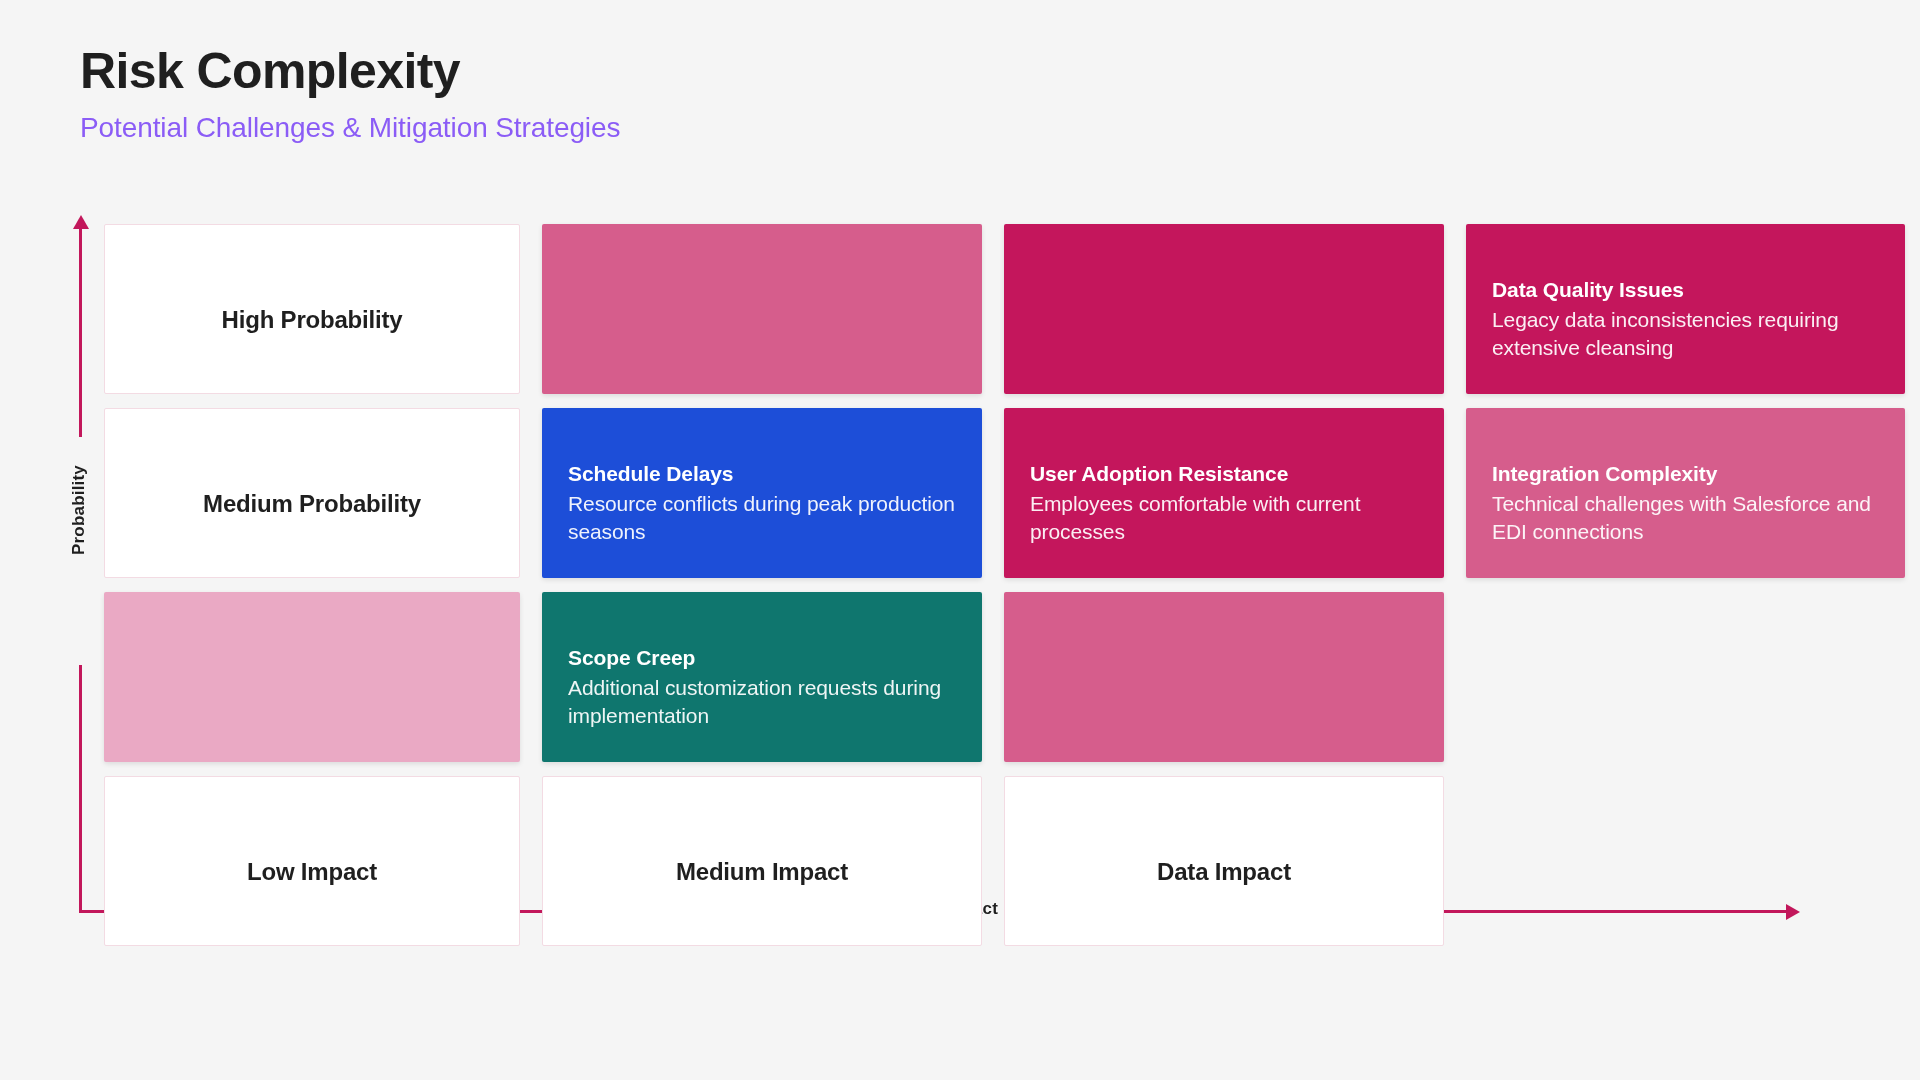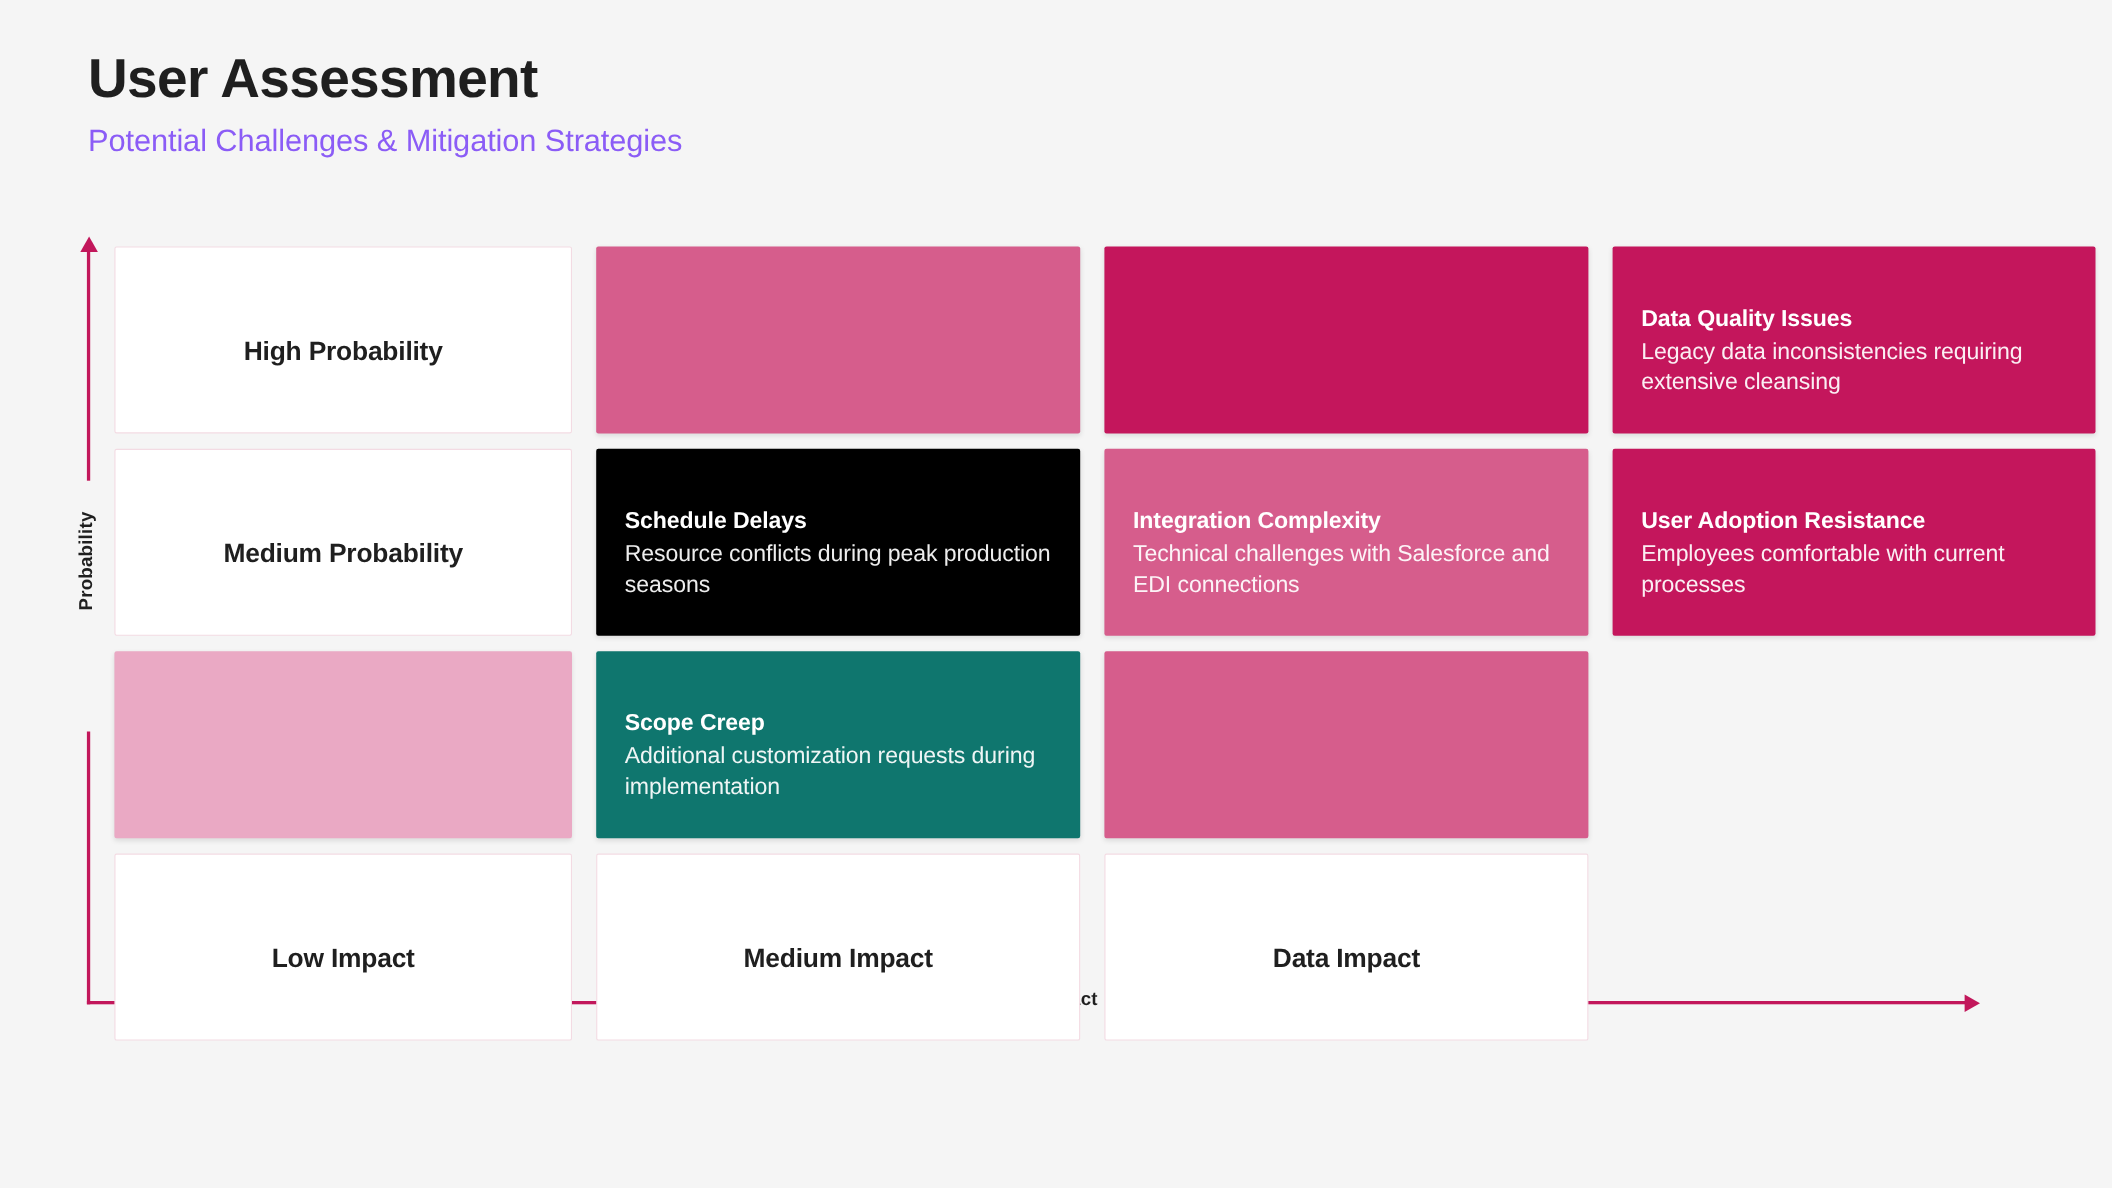--- a/index.html
+++ b/index.html
@@ -182,21 +182,21 @@
 
   
   .blank-cell { background: transparent; }
 </style>
 </head>
 <body>
 
 <div class="slide">
 
   <div class="header">
-    <div class="title">User Assessment</div>
+    <div class="title">Risk Complexity</div>
     <div class="subtitle">Potential Challenges &amp; Mitigation Strategies</div>
   </div>
 
   <div class="y-arrowhead"></div>
   <div class="y-axis-upper"></div>
   <div class="y-axis-label">Probability</div>
   <div class="y-axis-lower"></div>
 
   <div class="x-axis-left"></div>
   <div class="x-axis-label">Impact</div>
@@ -217,32 +217,32 @@
       
     </div>
     <div class="cell risk-cell" style="background: rgb(196, 22, 92);">
       <div class="risk-title">Data Quality Issues</div>
       <div class="risk-desc">Legacy data inconsistencies requiring extensive cleansing</div>
     </div>
 
     <div class="cell label-cell">
       <span class="label-text">Medium Probability</span>
     </div>
-    <div class="cell risk-cell" style="background: #000000;">
+    <div class="cell risk-cell" style="background: #1d4ed8;">
       <div class="risk-title">Schedule Delays</div>
       <div class="risk-desc">Resource conflicts during peak production seasons</div>
+    </div>
+    <div class="cell risk-cell" style="background: rgb(196, 22, 92);">
+      <div class="risk-title">User Adoption Resistance</div>
+      <div class="risk-desc">Employees comfortable with current processes</div>
     </div>
     <div class="cell risk-cell" style="background: rgb(214, 93, 140);">
       <div class="risk-title">Integration Complexity</div>
       <div class="risk-desc">Technical challenges with Salesforce and EDI connections</div>
     </div>
-    <div class="cell risk-cell" style="background: rgb(196, 22, 92);">
-      <div class="risk-title">User Adoption Resistance</div>
-      <div class="risk-desc">Employees comfortable with current processes</div>
-    </div>
 
     <div class="cell risk-cell empty" style="background: rgb(234, 169, 196);">
       
       
     </div>
     <div class="cell risk-cell" style="background: #0f766e;">
       <div class="risk-title">Scope Creep</div>
       <div class="risk-desc">Additional customization requests during implementation</div>
     </div>
     <div class="cell risk-cell empty" style="background: rgb(214, 93, 140);">

